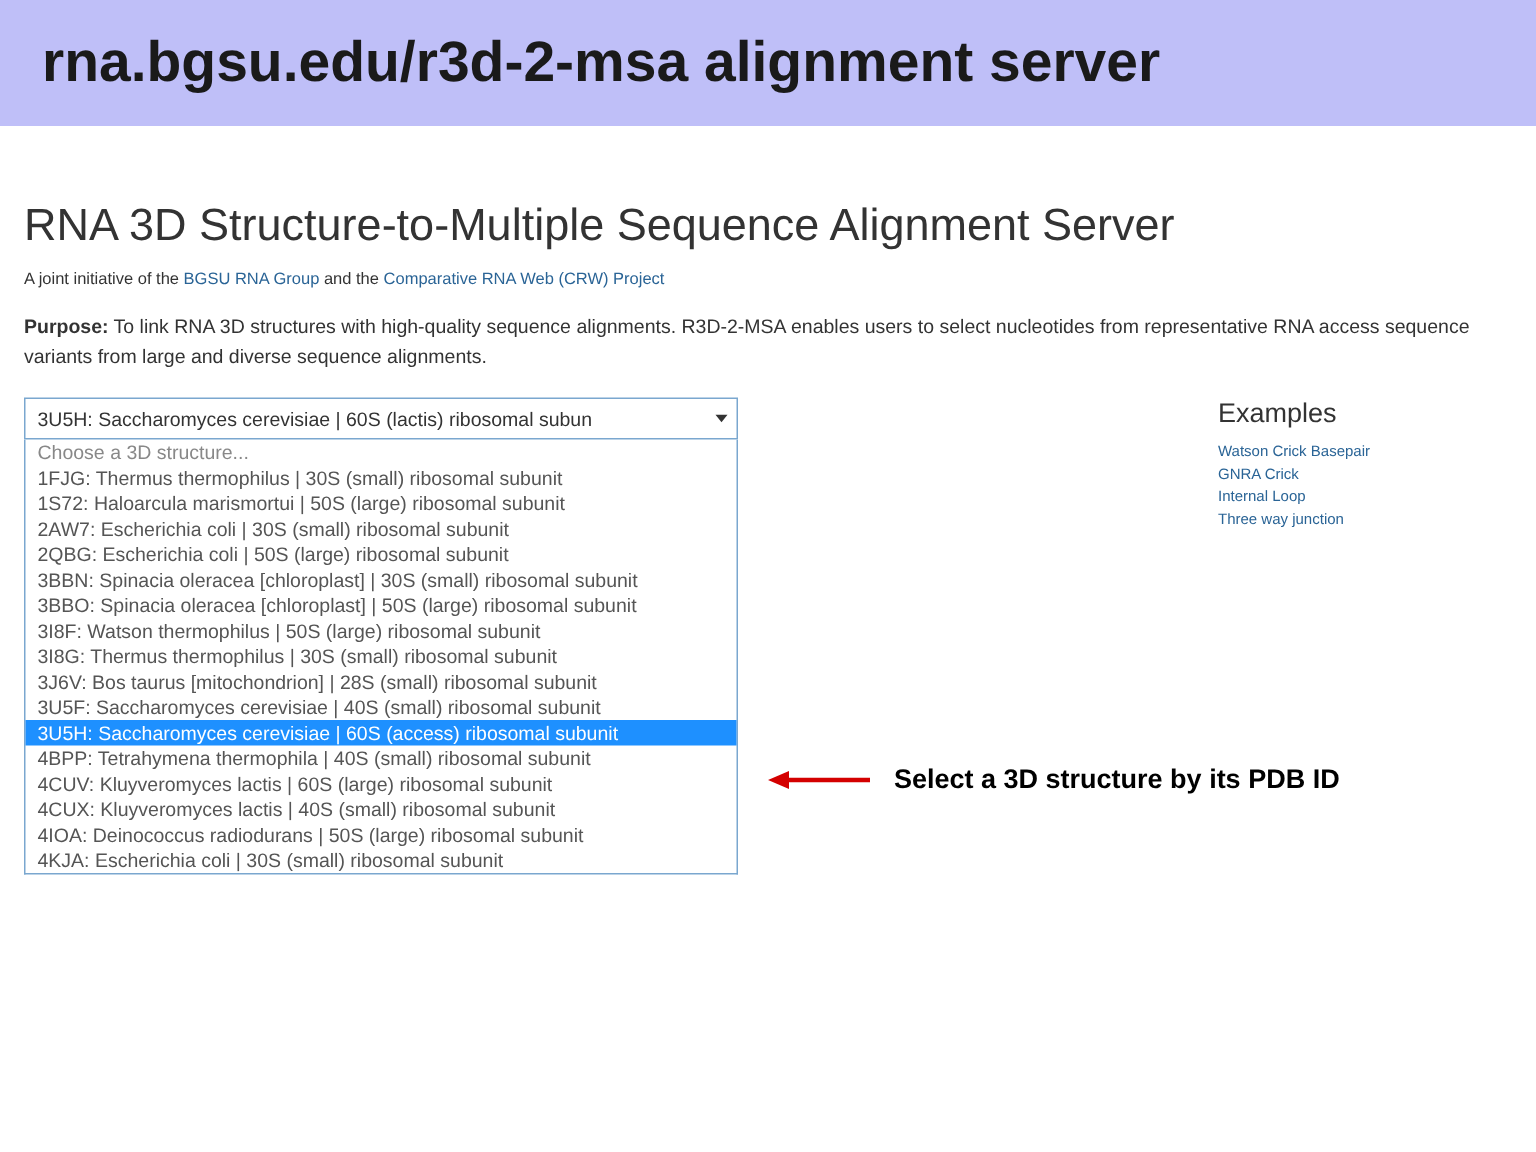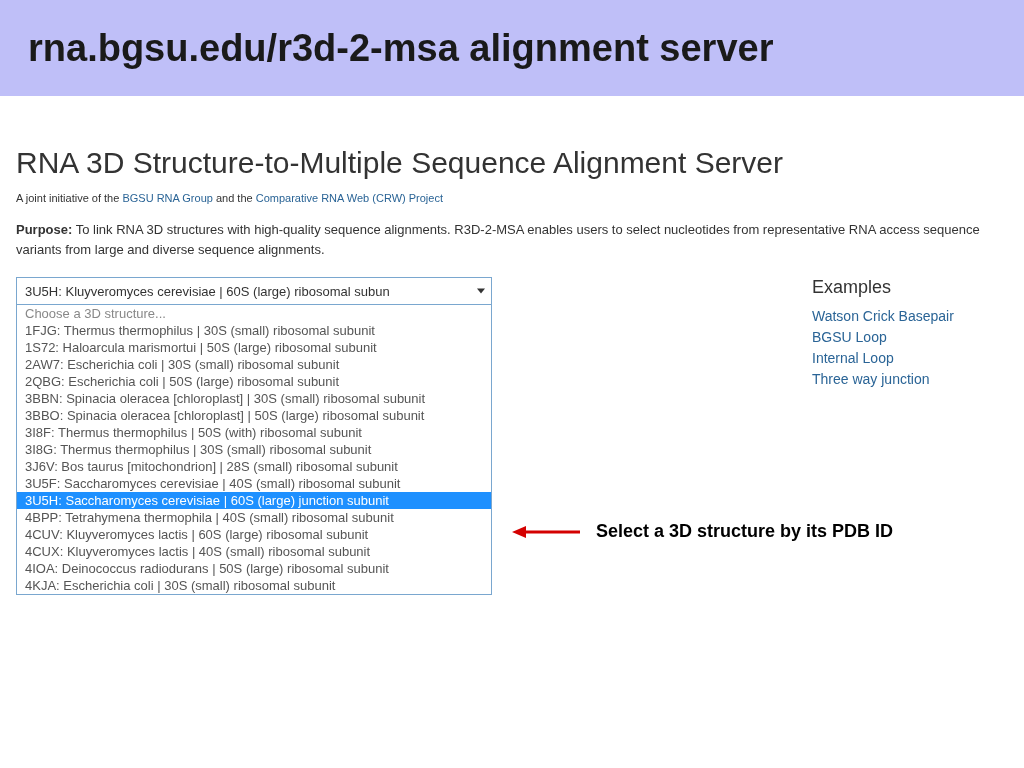--- a/index.html
+++ b/index.html
@@ -5,21 +5,21 @@
   * { box-sizing: border-box; margin: 0; padding: 0; }
   body {
     width: 1024px;
     height: 768px;
     font-family: Arial, Helvetica, sans-serif;
     background: #fff;
     overflow: hidden;
   }
   .banner {
     background: #bfbff8;
-    height: 96px;
+    height: 84px;
     display: flex;
     align-items: center;
     padding-left: 28px;
   }
   .banner-text {
     font-size: 38px;
     font-weight: bold;
     color: #1a1a1a;
   }
   .content {
@@ -105,21 +105,21 @@
     margin-right: 4px;
   }
   .examples h3 {
     font-size: 18px;
     font-weight: 400;
     color: #333;
     margin-bottom: 8px;
   }
   .examples a {
     display: block;
-    font-size: 14px;
+    font-size: 10px;
     color: #2a6496;
     text-decoration: none;
     line-height: 1.5;
   }
   .annotation {
     position: absolute;
     top: 244px;
     left: 496px;
     display: flex;
     align-items: center;
@@ -150,57 +150,57 @@
   </p>
 
   <p class="purpose">
     <strong>Purpose:</strong><span> To link RNA 3D structures with high-quality sequence alignments. R3D-2-MSA enables users to select nucleotides from representative RNA access sequence variants from large and diverse sequence alignments.</span>
   </p>
 
   <div class="main-row">
 
     <div class="select-wrap">
       <div class="select-box">
-        <span>3U5H: Kluyveromyces cerevisiae | 60S (large) ribosomal subun</span>
+        <span>3U5H: Saccharomyces cerevisiae | 60S (lactis) ribosomal subun</span>
         <span class="select-caret"></span>
       </div>
       <div class="dropdown" id="dropdown">
           <div class="opt placeholder">Choose a 3D structure...</div>
           <div class="opt">1FJG: Thermus thermophilus | 30S (small) ribosomal subunit</div>
           <div class="opt">1S72: Haloarcula marismortui | 50S (large) ribosomal subunit</div>
           <div class="opt">2AW7: Escherichia coli | 30S (small) ribosomal subunit</div>
           <div class="opt">2QBG: Escherichia coli | 50S (large) ribosomal subunit</div>
           <div class="opt">3BBN: Spinacia oleracea [chloroplast] | 30S (small) ribosomal subunit</div>
           <div class="opt">3BBO: Spinacia oleracea [chloroplast] | 50S (large) ribosomal subunit</div>
-          <div class="opt">3I8F: Thermus thermophilus | 50S (with) ribosomal subunit</div>
+          <div class="opt">3I8F: Watson thermophilus | 50S (large) ribosomal subunit</div>
           <div class="opt">3I8G: Thermus thermophilus | 30S (small) ribosomal subunit</div>
           <div class="opt">3J6V: Bos taurus [mitochondrion] | 28S (small) ribosomal subunit</div>
           <div class="opt">3U5F: Saccharomyces cerevisiae | 40S (small) ribosomal subunit</div>
-          <div class="opt selected">3U5H: Saccharomyces cerevisiae | 60S (large) junction subunit</div>
+          <div class="opt selected">3U5H: Saccharomyces cerevisiae | 60S (access) ribosomal subunit</div>
           <div class="opt">4BPP: Tetrahymena thermophila | 40S (small) ribosomal subunit</div>
           <div class="opt">4CUV: Kluyveromyces lactis | 60S (large) ribosomal subunit</div>
           <div class="opt">4CUX: Kluyveromyces lactis | 40S (small) ribosomal subunit</div>
           <div class="opt">4IOA: Deinococcus radiodurans | 50S (large) ribosomal subunit</div>
           <div class="opt">4KJA: Escherichia coli | 30S (small) ribosomal subunit</div>
         </div>
 
       <div class="annotation">
         <svg class="arrow-svg" width="70" height="20">
           <line x1="68" y1="10" x2="8" y2="10" stroke="#d40000" stroke-width="3"></line>
           <polygon points="0,10 14,4 14,16" fill="#d40000"></polygon>
         </svg>
         <span class="annotation-text">Select a 3D structure by its PDB ID</span>
       </div>
     </div>
 
     <div class="examples">
       <h3>Examples</h3>
       <div id="examples-list">
           <a href="#">Watson Crick Basepair</a>
-          <a href="#">BGSU Loop</a>
+          <a href="#">GNRA Crick</a>
           <a href="#">Internal Loop</a>
           <a href="#">Three way junction</a>
         </div>
     </div>
 
   </div>
 
 </div>
 
 </body></html>

